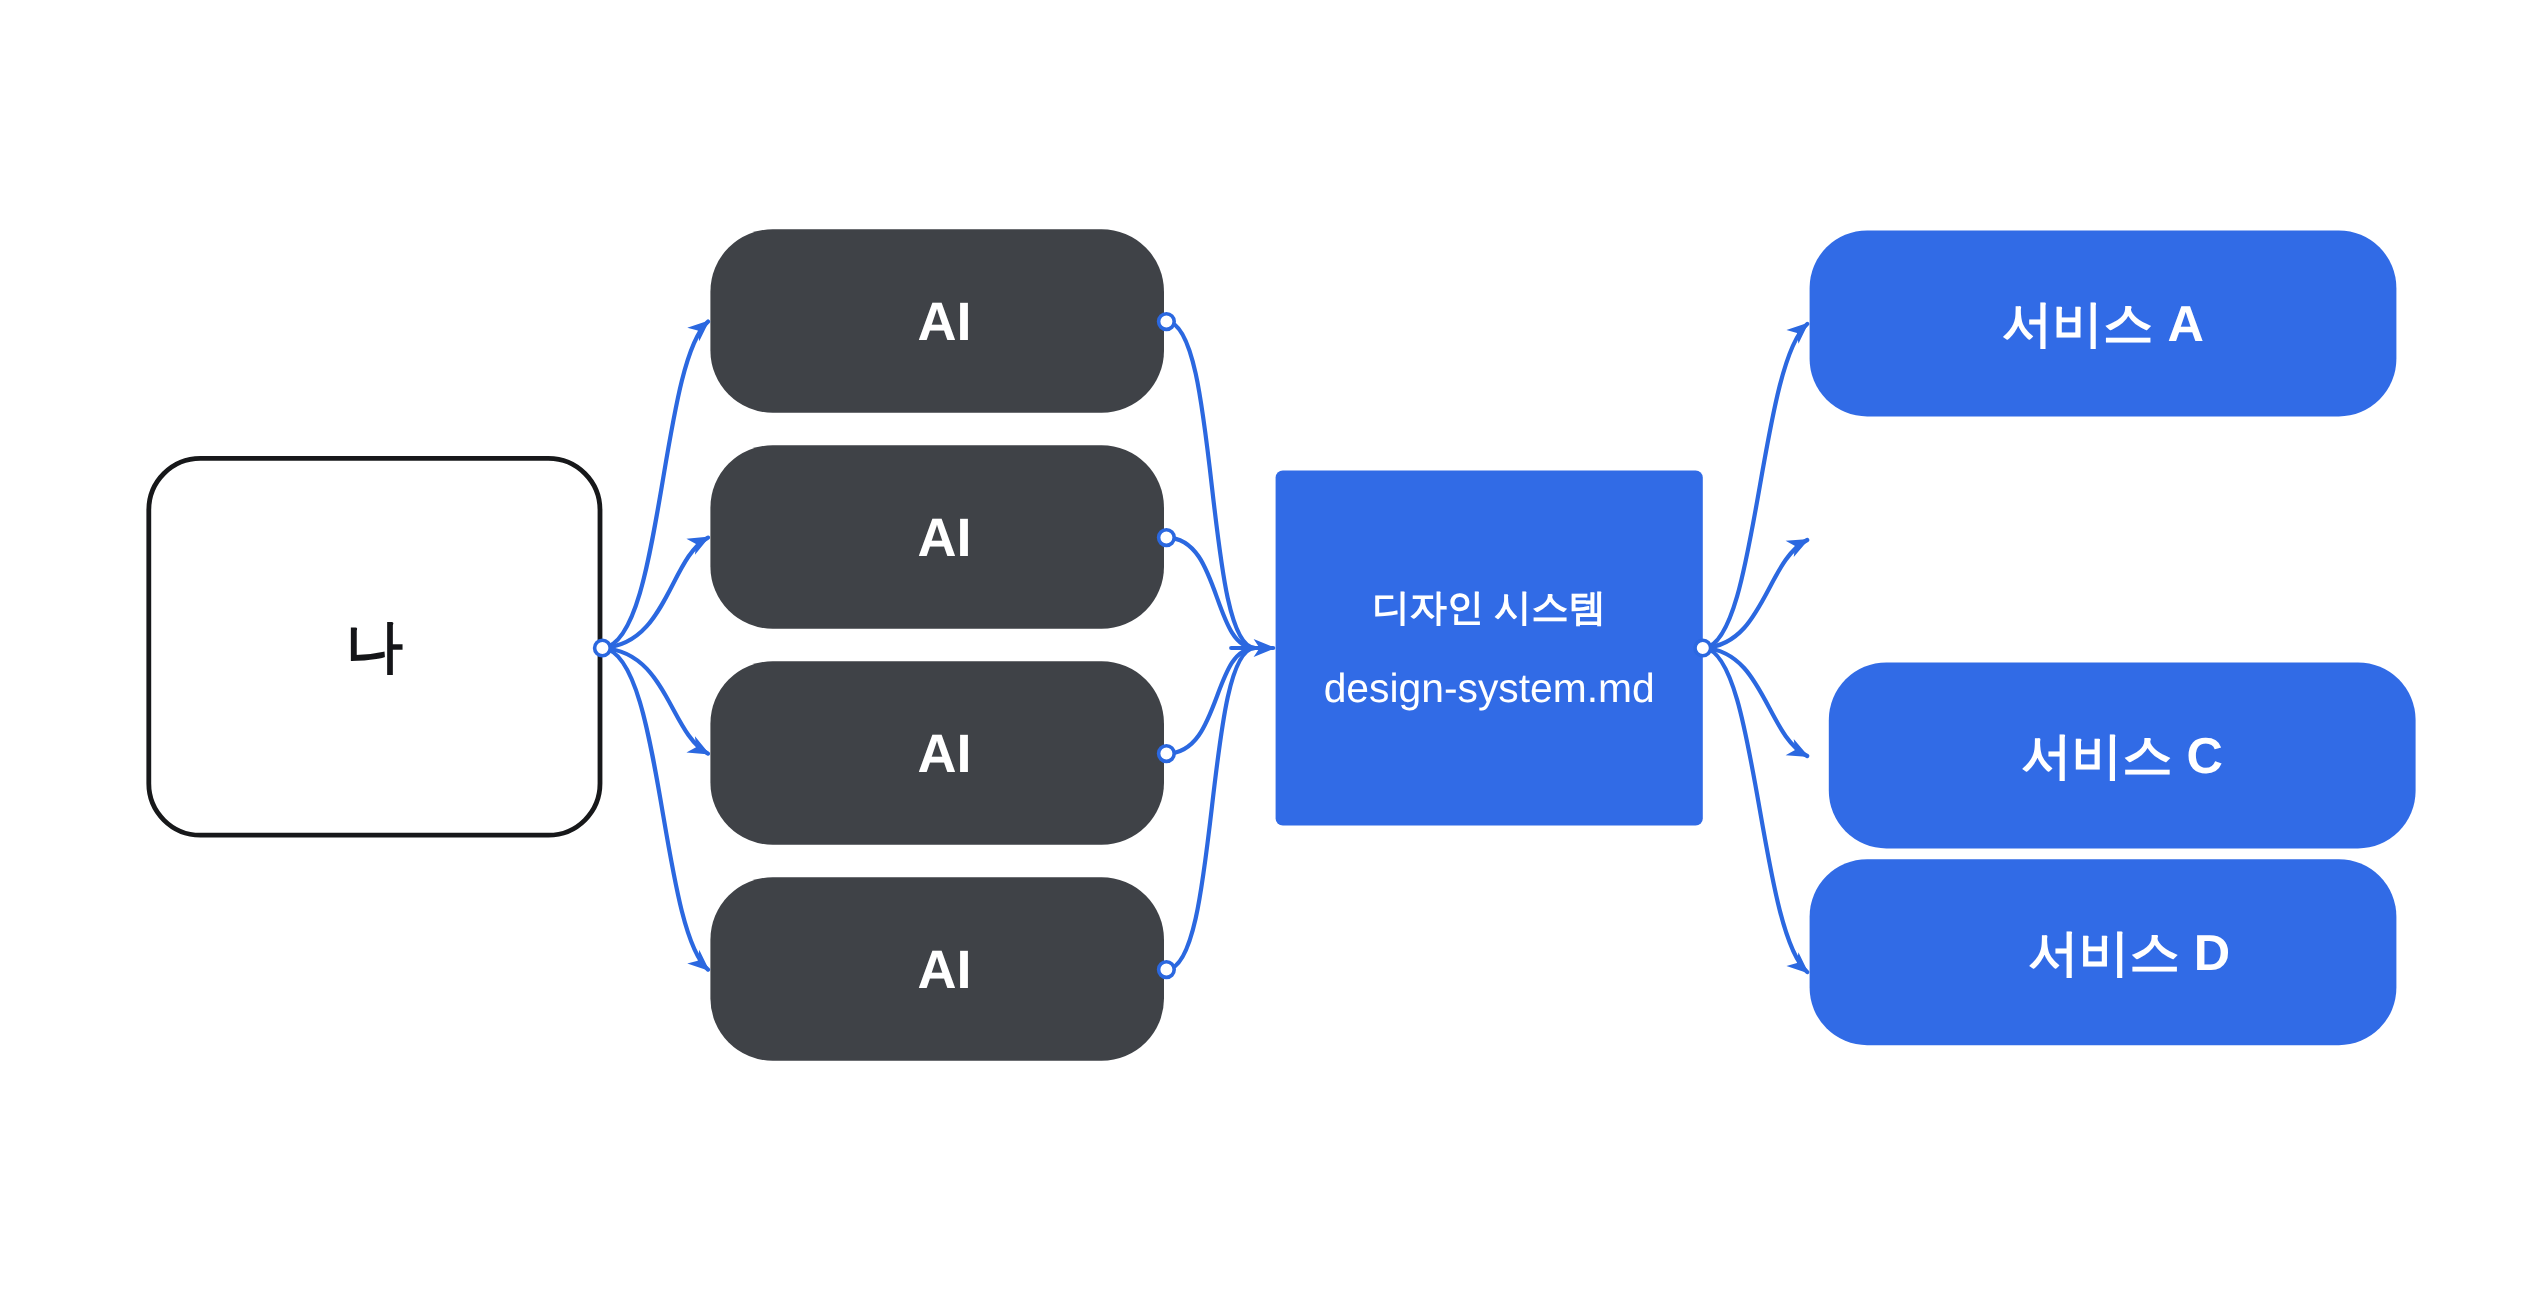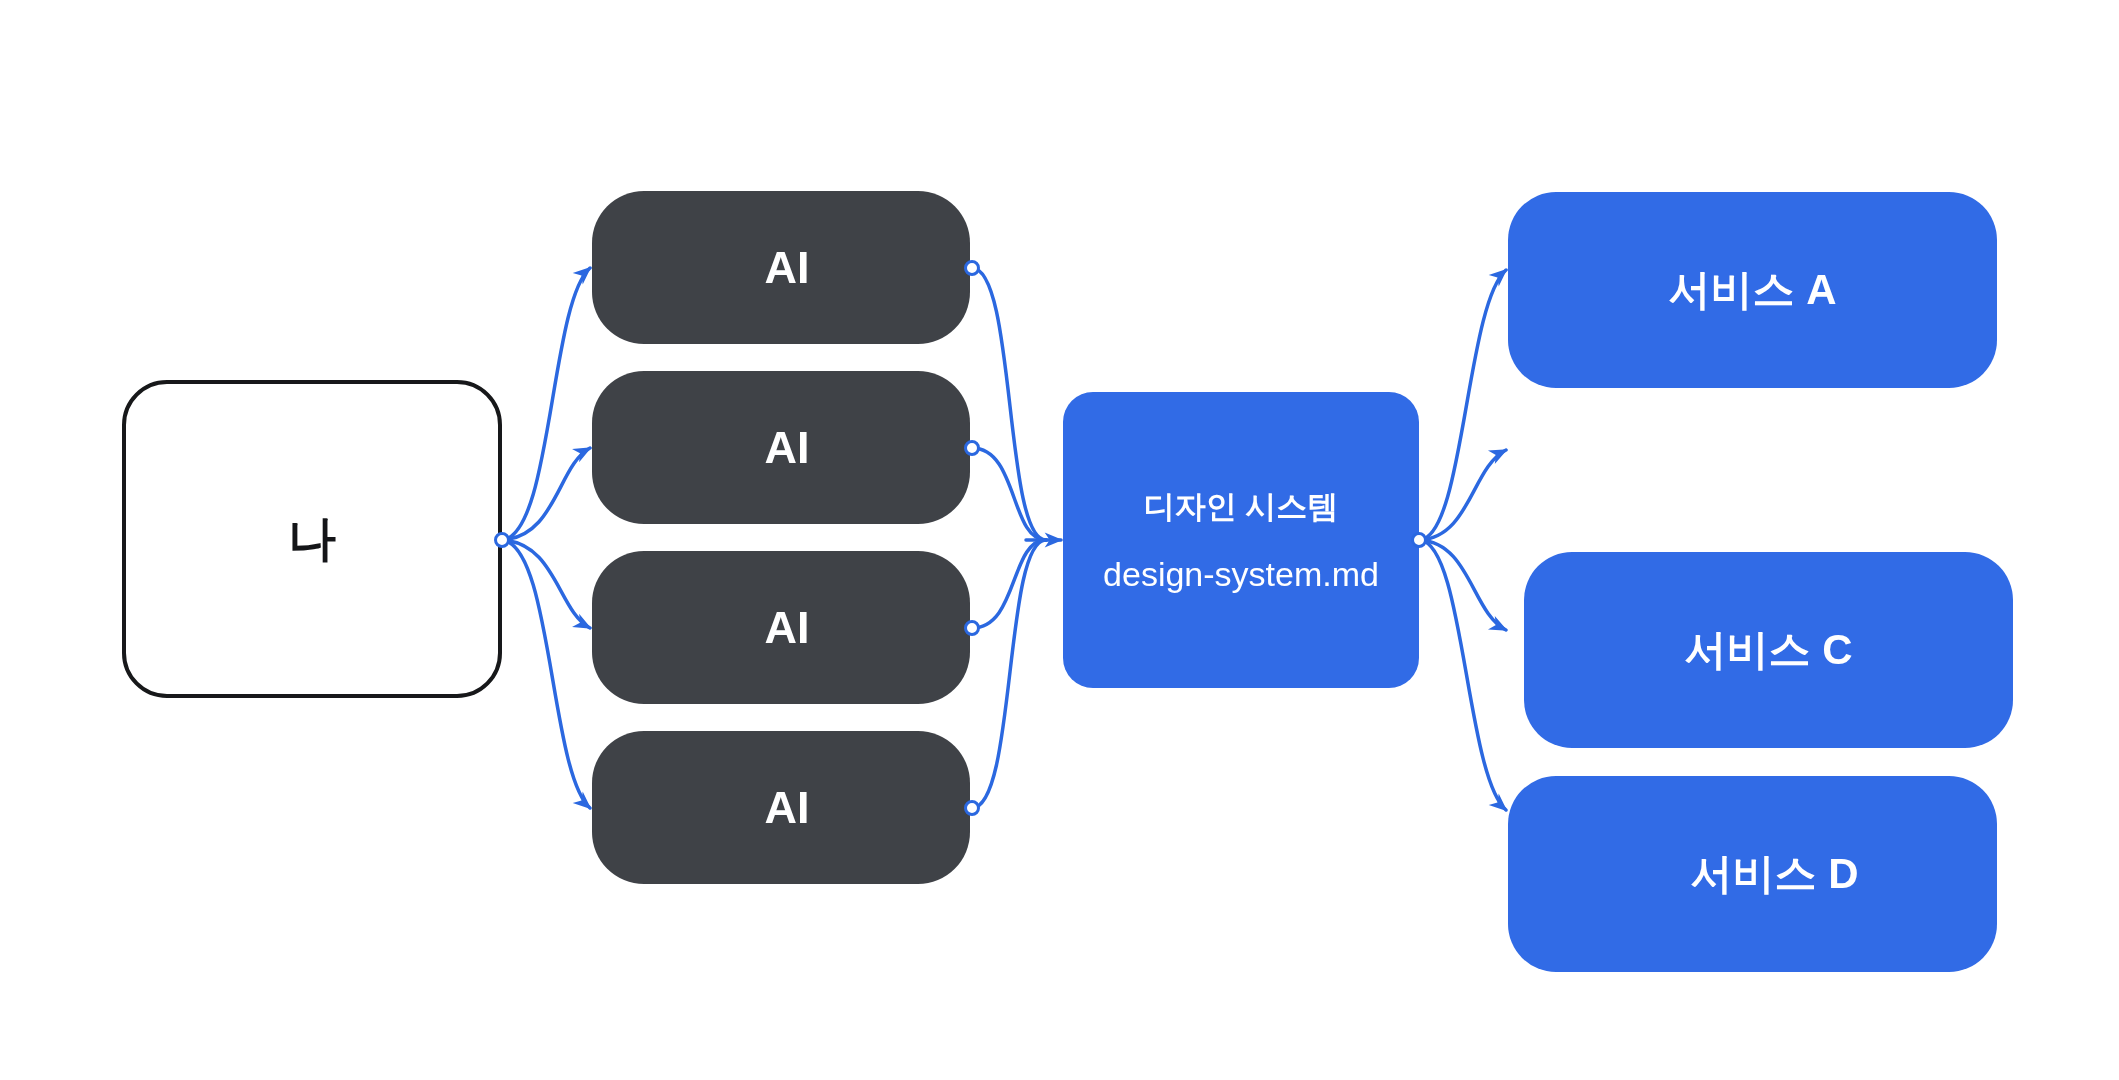--- a/index.html
+++ b/index.html
@@ -51,40 +51,40 @@
   }
   .ai-1 { top: 191px; }
   .ai-2 { top: 371px; }
   .ai-3 { top: 551px; }
   .ai-4 { top: 731px; }
 
   
   .hub-node {
     left: 1063px; top: 392px; width: 356px; height: 296px;
     background: var(--accent-blue);
-    border-radius: 30px;
+    border-radius: 6px;
     color: var(--text-white);
     flex-direction: column;
     gap: 27px;
   }
   .hub-title { font-size: 31px; font-weight: 600; }
   .hub-subtitle { font-size: 34px; font-weight: 400; }
 
   
   .service-node {
-    left: 1508px; width: 489px; height: 196px;
+    left: 1508px; width: 489px; height: 155px;
     background: var(--accent-blue);
     border-radius: 48px;
     color: var(--text-white);
     font-size: 42px; font-weight: 700;
   }
   .svc-1 { top: 192px; }
   .svc-2 { top: 372px; }
   .svc-3 { top: 552px; margin-left: 16px; }
-  .svc-4 { top: 776px; padding-left: 44px; }
+  .svc-4 { top: 716px; padding-left: 44px; }
 
   
   svg.edges {
     position: absolute; left: 0; top: 0;
     width: 2119px; height: 1080px;
     pointer-events: none;
   }
   svg.edges path.edge {
     fill: none;
     stroke: var(--edge-blue);

